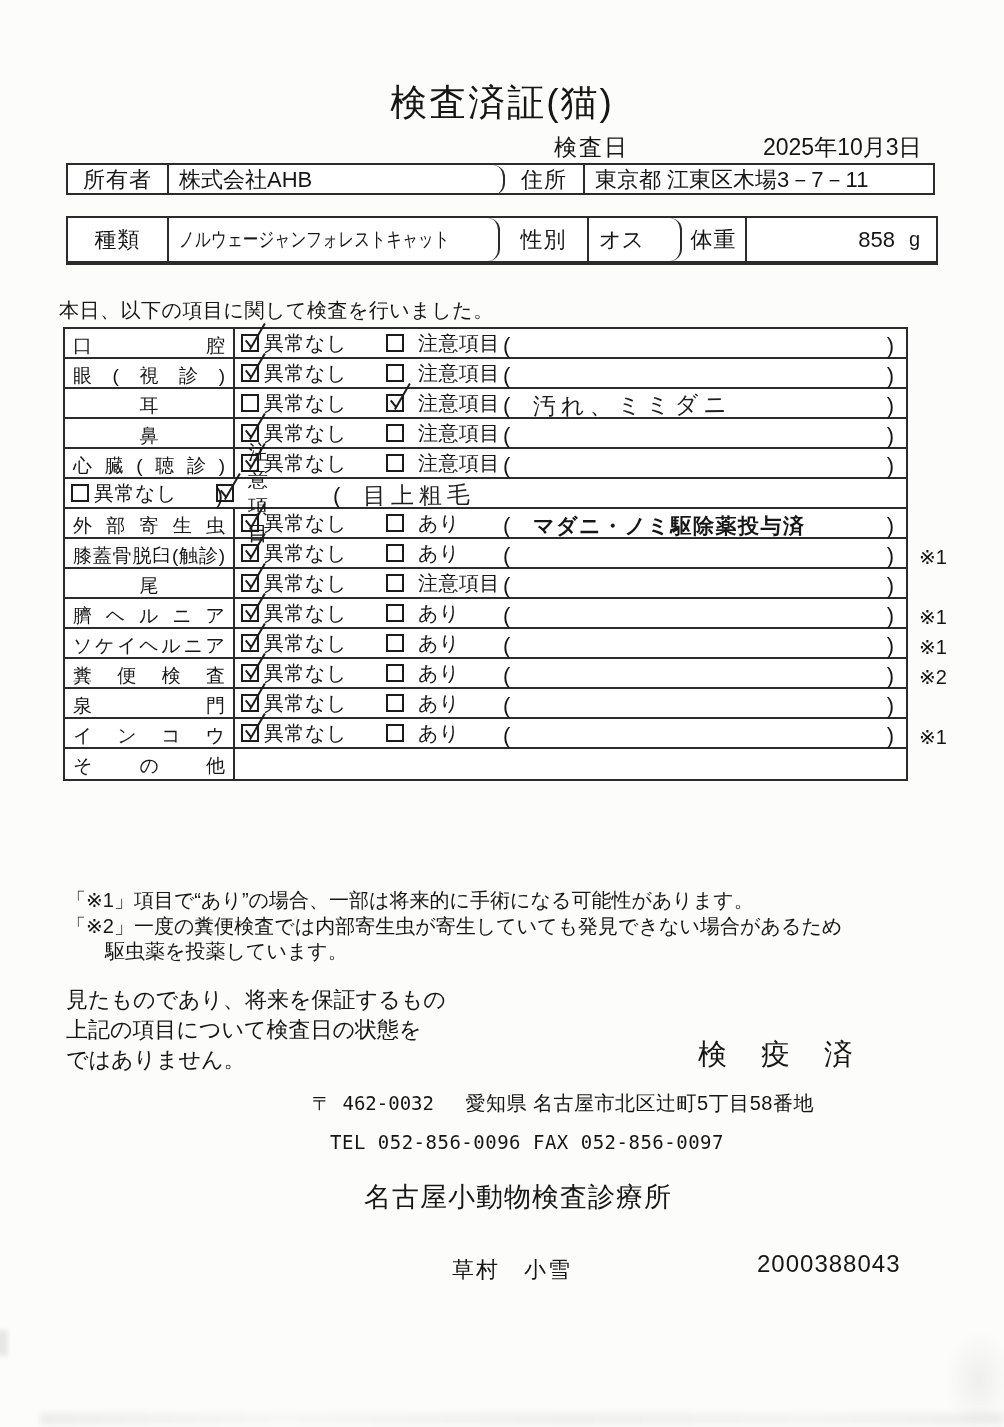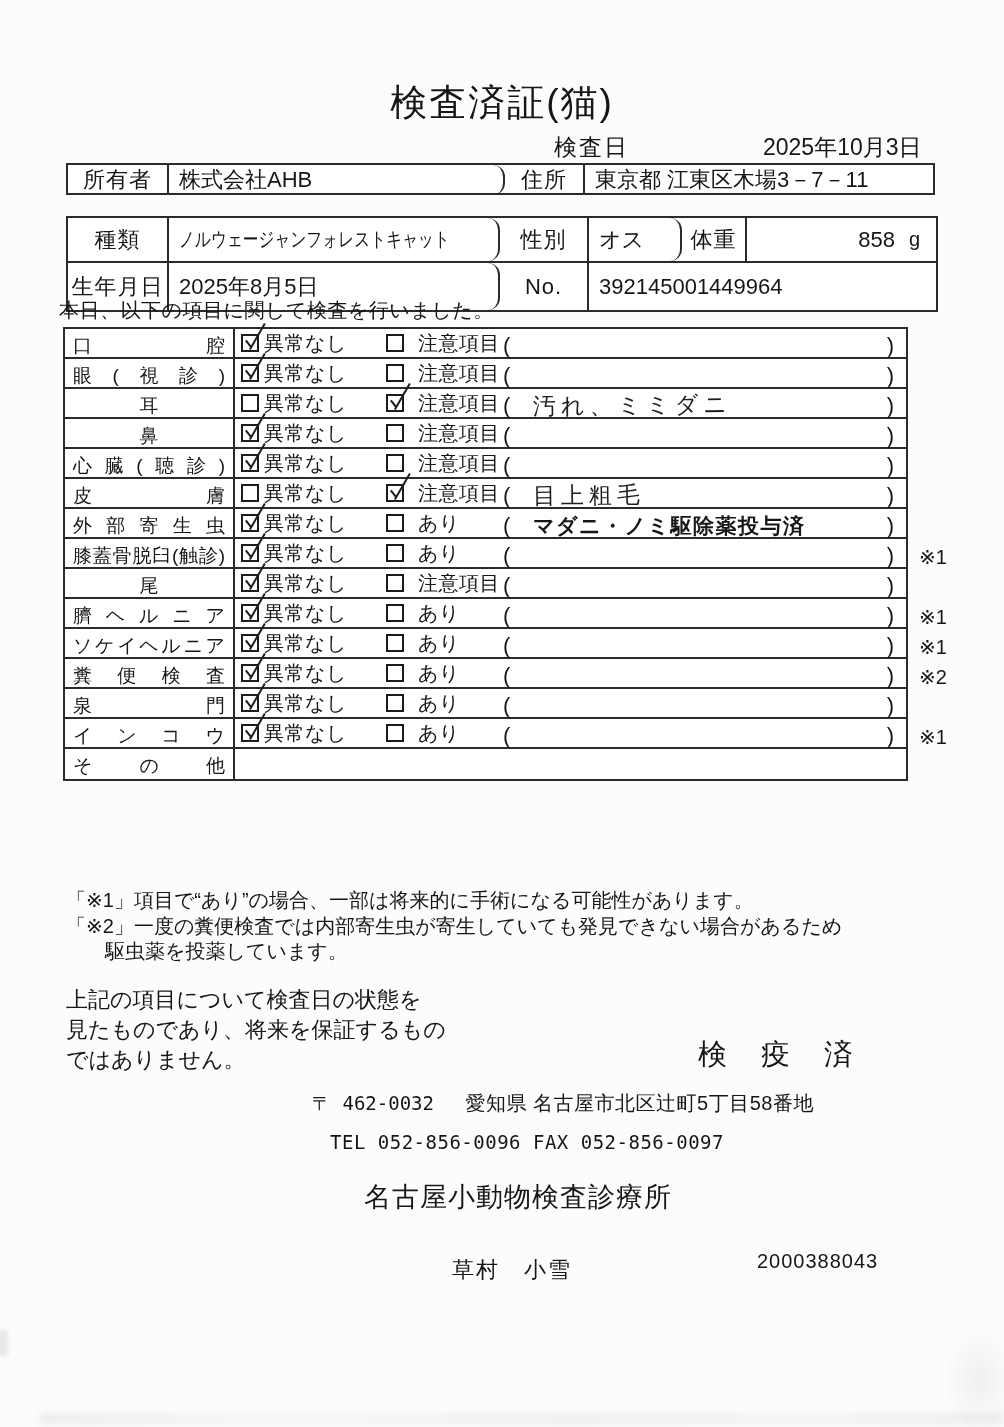--- a/index.html
+++ b/index.html
@@ -70,21 +70,21 @@
   .fn2b{position:absolute;left:105px;top:938px;font-size:20px;}
   .disclaimer{position:absolute;left:66px;top:985px;font-size:22px;line-height:30px;}
   .stamp{position:absolute;left:698px;top:1035px;font-size:29px;letter-spacing:13px;font-weight:500;}
   .postal-line{position:absolute;left:312px;top:1090px;font-size:20px;white-space:nowrap;}
   .postal{font-family:"DejaVu Sans Mono","Liberation Mono",monospace;font-size:19px;}
   .clinic-address{margin-left:26px;letter-spacing:0.5px;}
   .tel-line{position:absolute;left:330px;top:1131px;font-size:19px;
     font-family:"DejaVu Sans Mono","Liberation Mono",monospace;letter-spacing:0.5px;}
   .clinic-name{position:absolute;left:364px;top:1179px;font-size:27px;letter-spacing:1px;}
   .vet-name{position:absolute;left:452px;top:1255px;font-size:22px;letter-spacing:2px;}
-  .serial{position:absolute;left:757px;top:1250px;font-size:20px;letter-spacing:1px;}
+  .serial{position:absolute;left:757px;top:1250px;font-size:24px;letter-spacing:1px;}
 
   
   .artifact-bottom{position:absolute;left:40px;right:0;bottom:2px;height:12px;
     background:linear-gradient(90deg,rgba(0,0,0,.06),rgba(0,0,0,.02) 25%,rgba(0,0,0,.05) 55%,rgba(0,0,0,.03) 80%,rgba(0,0,0,.06));
     filter:blur(3px);}
   .artifact-right{position:absolute;right:-10px;top:1330px;width:70px;height:100px;
     background:radial-gradient(closest-side,rgba(0,0,0,.05),rgba(0,0,0,0));filter:blur(2px);}
   .artifact-left{position:absolute;left:-4px;top:1330px;width:12px;height:26px;
     background:rgba(0,0,0,.08);filter:blur(2px);}
 </style>
@@ -111,26 +111,20 @@
           <span>ノルウェージャンフォレストキャット</span>
         </div>
       <div class="cell lab">性別</div>
       <div class="cell val">オス</div>
       <div class="cell lab">体重</div>
       <div class="cell wcell">
         <span>858</span>
         <span class="wunit">g</span>
       </div>
     </div>
-    <div class="r2">
-      <div class="cell lab">生年月日</div>
-      <div class="cell val">2025年8月5日</div>
-      <div class="cell lab">No.</div>
-      <div class="cell val">392145001449964</div>
-    </div>
   </div>
 
   <div class="intro">本日、以下の項目に関して検査を行いました。</div>
 
   <div class="itable">
 
     <div class="irow">
       <div class="ilabel justify">口腔</div>
       <div class="icontent">
         <span class="cbgroup cbg1">
@@ -214,21 +208,20 @@
             <span class="cblabel">注意項目</span>
           </span>
         <span class="popen">(</span>
         <span class="pvalue"></span>
         <span class="pclose">)</span>
       </div>
       <div class="inote"></div>
     </div>
 
     <div class="irow">
-      <div class="ilabel justify">皮膚</div>
       <div class="icontent">
         <span class="cbgroup cbg1">
             <span class="cb"></span>
             <span class="cblabel">異常なし</span>
           </span>
         <span class="cbgroup cbg2">
             <span class="cb checked"></span>
             <span class="cblabel">注意項目</span>
           </span>
         <span class="popen">(</span>
@@ -387,22 +380,22 @@
       <div class="icontent"></div>
     </div>
 
   </div>
 
   <div class="fn1">「※1」項目で“あり”の場合、一部は将来的に手術になる可能性があります。</div>
   <div class="fn2a">「※2」一度の糞便検査では内部寄生虫が寄生していても発見できない場合があるため</div>
   <div class="fn2b">駆虫薬を投薬しています。</div>
 
   <div class="disclaimer">
+    <div>見たものであり、将来を保証するもの</div>
     <div>上記の項目について検査日の状態を</div>
-    <div>見たものであり、将来を保証するもの</div>
     <div>ではありません。</div>
   </div>
 
   <div class="stamp">検 疫 済</div>
 
   <div class="postal-line">
     <span class="postal">〒 462-0032</span>
     <span class="clinic-address">愛知県 名古屋市北区辻町5丁目58番地</span>
   </div>
   <div class="tel-line">TEL 052-856-0096  FAX 052-856-0097</div>

